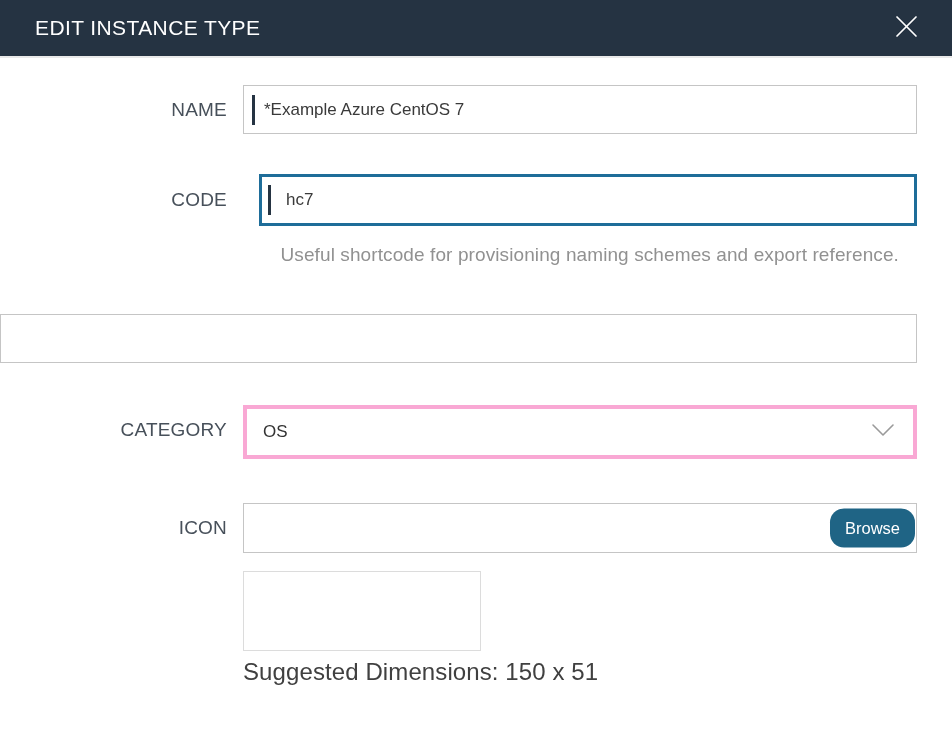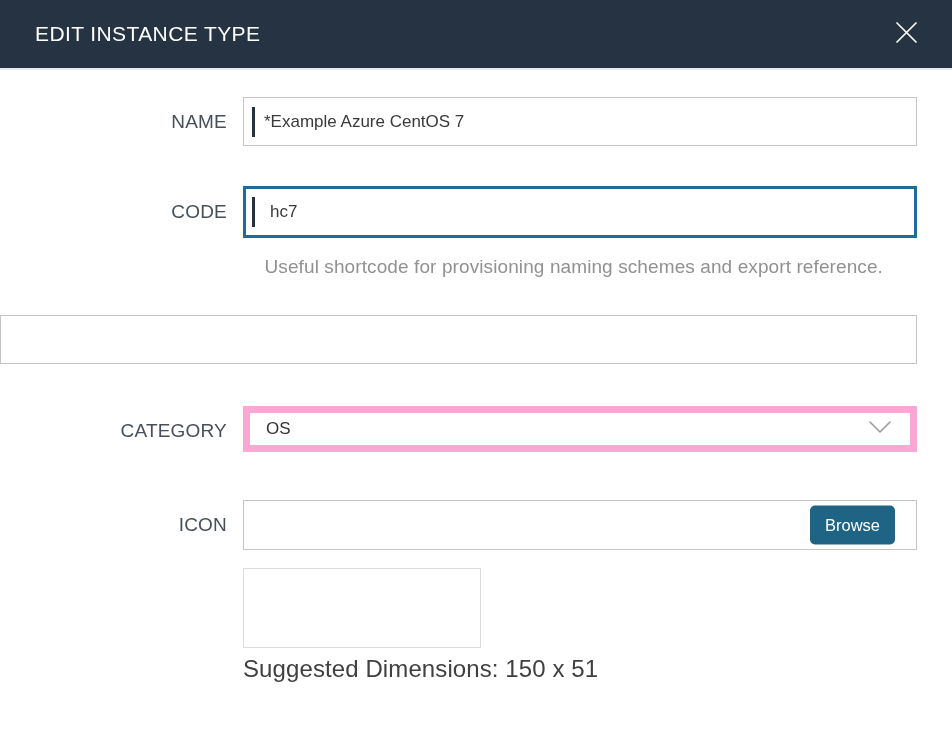--- a/index.html
+++ b/index.html
@@ -1,21 +1,21 @@
 <!DOCTYPE html>
 <html><head>
 <meta charset="utf-8">
 <style>
   * { margin: 0; padding: 0; box-sizing: border-box; }
   html, body { width: 952px; height: 754px; background: #ffffff; overflow: hidden;
     font-family: "Liberation Sans", "DejaVu Sans", sans-serif; }
 
   
   .modal-header {
-    height: 70px; background: #253342; display: flex; align-items: center;
+    height: 58px; background: #253342; display: flex; align-items: center;
     padding: 0 33px 0 35px; border-bottom: 2px solid #e9e9e9;
   }
   .modal-title {
     color: #ffffff; font-size: 21px; letter-spacing: 0.4px; font-weight: 400;
   }
   .close-btn {
     margin-left: auto; width: 26px; height: 26px; display: flex;
     align-items: center; justify-content: center; cursor: pointer; background: none; border: none;
   }
 
@@ -36,47 +36,47 @@
     padding: 0 12px 0 20px; outline: none;
   }
   .caret-bar {
     position: absolute; left: 9px; top: 50%; transform: translateY(-50%);
     width: 3px; height: 30px; background: #253342;
   }
   .row-name .label-col { height: 49px; }
   .row-name { margin-bottom: 40px; }
 
   .row-code .label-col { height: 52px; }
-  .row-code { margin-bottom: 33px; }
+  .row-code { margin-bottom: 44px; gap: 16px; }
   .text-input.focused {
     height: 52px; border: 3px solid #1e6d99; padding-left: 24px;
   }
   .help-text {
     margin-top: 13px; max-width: 640px; color: #919191; font-size: 19px;
     line-height: 31px; letter-spacing: 0.1px; text-align: right;
   }
 
   .row-description .label-col { height: 49px; }
   .row-description { margin-bottom: 42px; }
 
   .row-category .label-col { height: 50px; }
   .row-category { margin-bottom: 44px; }
   .select-box {
-    position: relative; width: 100%; height: 46px; border: 7px solid #f9a8d4;
+    position: relative; width: 100%; height: 54px; border: 4px solid #f9a8d4;
     background: #fff; display: flex; align-items: center; padding: 0 44px 0 16px;
     font-size: 17px; color: #333; cursor: pointer;
   }
   .select-chevron { position: absolute; right: 18px; top: 50%; transform: translateY(-50%); }
 
   .row-icon .label-col { height: 50px; }
   .icon-input { height: 50px; padding-left: 12px; }
   .browse-btn {
-    position: absolute; right: 22px; top: 50%; transform: translateY(-50%);
+    position: absolute; right: 2px; top: 50%; transform: translateY(-50%);
     height: 39px; padding: 0 15px; background: #1f6485; color: #ffffff;
-    border: none; border-radius: 5px; font-family: "Liberation Sans", sans-serif;
+    border: none; border-radius: 14px; font-family: "Liberation Sans", sans-serif;
     font-size: 16.5px; cursor: pointer;
   }
   .icon-preview {
     margin-top: 18px; width: 238px; height: 80px; border: 1px solid #dcdcdc;
     background: #fff;
   }
   .suggested-dims {
     margin-top: 7px; color: #404040; font-size: 24px; letter-spacing: 0.1px;
   }
 </style>

